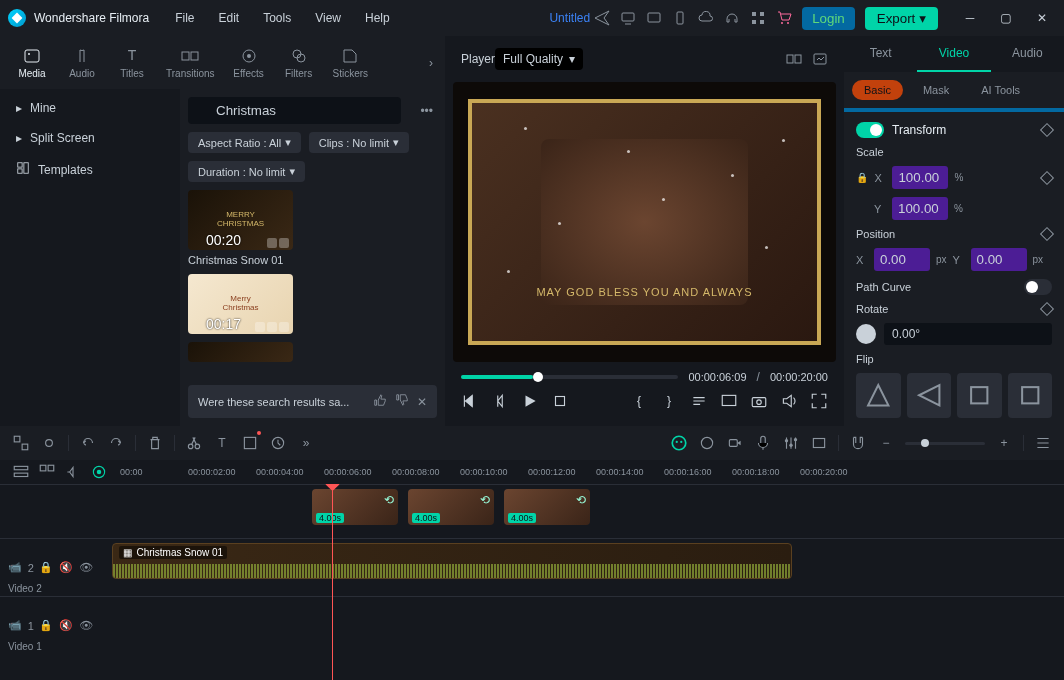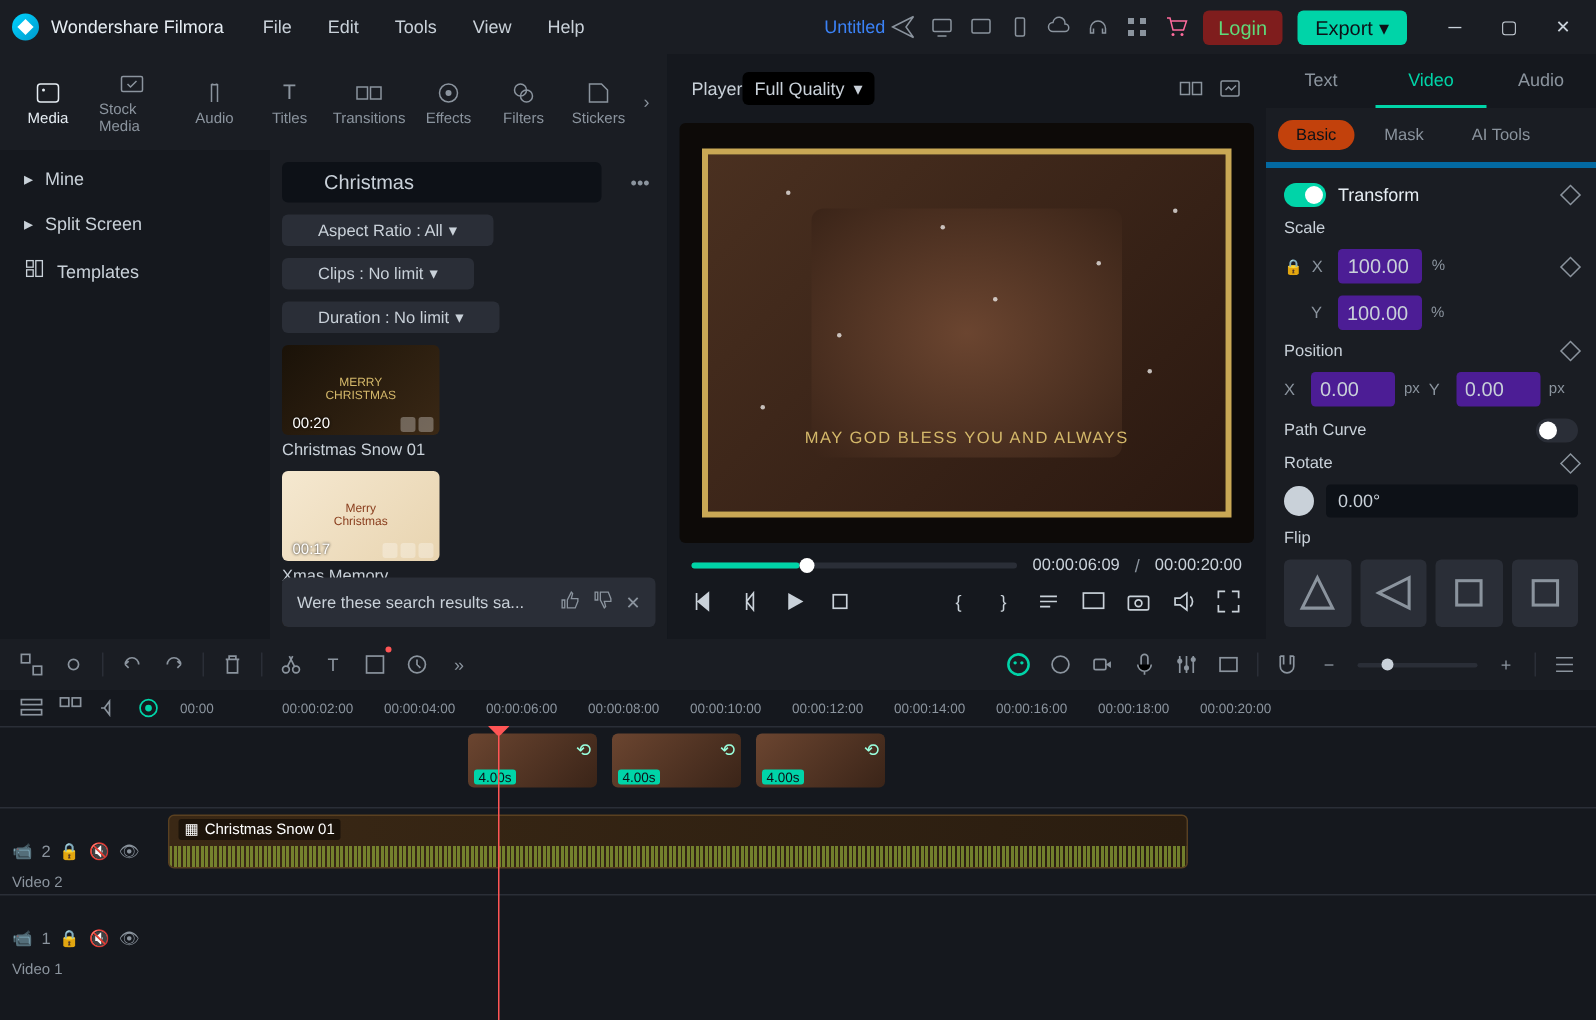--- a/index.html
+++ b/index.html
@@ -4,21 +4,21 @@
 <style>
 * { margin: 0; padding: 0; box-sizing: border-box; font-family: -apple-system, BlinkMacSystemFont, "Segoe UI", sans-serif; }
 body { background: #0d1117; color: #c9d1d9; font-size: 12px; width: 1064px; height: 680px; overflow: hidden; }
 .titlebar { height: 36px; background: #1a1d23; display: flex; align-items: center; padding: 0 8px; gap: 4px; }
 .logo { width: 18px; height: 18px; border-radius: 50%; background: linear-gradient(135deg, #00d4ff, #0099cc); display: inline-flex; align-items: center; justify-content: center; margin-right: 4px; }
 .app-name { font-weight: 500; color: #e6edf3; margin-right: 12px; }
 .menu-item { padding: 4px 10px; color: #c9d1d9; cursor: pointer; border-radius: 3px; }
 .titlebar-center { flex: 1; text-align: right; color: #3b82f6; }
 .titlebar-right { display: flex; align-items: center; gap: 10px; }
 .tb-icon { width: 16px; height: 16px; color: #8b949e; cursor: pointer; display: inline-flex; align-items: center; justify-content: center; }
-.login-btn { background: #7f1d1d; color: #5fd97a; padding: 4px 10px; border-radius: 4px; border: none; cursor: pointer; }
+.login-btn { background: #0369a1; color: #5fd97a; padding: 4px 10px; border-radius: 4px; border: none; cursor: pointer; }
 .export-btn { background: #00d4a8; color: #0d1117; padding: 4px 12px; border-radius: 4px; border: none; cursor: pointer; font-weight: 500; display: inline-flex; align-items: center; gap: 4px; }
 .win-controls { display: flex; gap: 8px; margin-left: 8px; }
 .win-btn { width: 28px; height: 28px; display: flex; align-items: center; justify-content: center; color: #c9d1d9; cursor: pointer; }
 
 .main-area { display: flex; height: 390px; }
 .left-panel { width: 445px; background: #15181e; display: flex; flex-direction: column; }
 .tabs-row { display: flex; align-items: center; padding: 6px 8px; gap: 2px; background: #1a1d23; }
 .tab-item { display: flex; flex-direction: column; align-items: center; padding: 4px 8px; cursor: pointer; color: #8b949e; gap: 2px; min-width: 48px; }
 .tab-item.active { color: #e6edf3; }
 .tab-icon { width: 20px; height: 20px; display: flex; align-items: center; justify-content: center; }
@@ -28,27 +28,27 @@
 .left-body { display: flex; flex: 1; overflow: hidden; }
 .sidebar { width: 180px; background: #15181e; padding: 4px 0; }
 .sidebar-item { display: flex; align-items: center; padding: 8px 16px; color: #c9d1d9; cursor: pointer; gap: 8px; }
 .content-area { flex: 1; background: #1a1d23; display: flex; flex-direction: column; padding: 8px; gap: 8px; overflow: hidden; position: relative; }
 .search-row { display: flex; align-items: center; gap: 8px; }
 .search-box { flex: 1; background: #0d1117; border: none; padding: 6px 8px 6px 28px; color: #c9d1d9; border-radius: 4px; position: relative; }
 .search-wrap { position: relative; flex: 1; }
 .search-icon { position: absolute; left: 8px; top: 50%; transform: translateY(-50%); color: #8b949e; }
 .more-icon { color: #8b949e; cursor: pointer; padding: 4px; }
 .filter-row { display: flex; gap: 8px; flex-wrap: wrap; }
-.filter-chip { background: #2a2e37; padding: 4px 24px; border-radius: 4px; color: #c9d1d9; cursor: pointer; display: inline-flex; align-items: center; gap: 4px; font-size: 11px; }
+.filter-chip { background: #2a2e37; padding: 4px 10px; border-radius: 4px; color: #c9d1d9; cursor: pointer; display: inline-flex; align-items: center; gap: 4px; font-size: 11px; }
 .thumb-grid { display: flex; flex-direction: column; gap: 8px; overflow-y: auto; }
 .thumb-item { cursor: pointer; }
 .thumb-img { width: 105px; height: 60px; background: #2a2e37; border-radius: 4px; position: relative; overflow: hidden; }
 .thumb-img.snow { background: linear-gradient(135deg, #1a1208, #3a2815); }
 .thumb-img.xmas { background: linear-gradient(135deg, #f5e8d0, #e8d4b0); }
-.thumb-time { position: absolute; bottom: 2px; left: 7px; font-size: 10px; color: #fff; text-shadow: 0 0 2px #000; }
+.thumb-time { position: absolute; bottom: 2px; left: 18px; font-size: 14px; color: #fff; text-shadow: 0 0 2px #000; }
 .thumb-ico { position: absolute; bottom: 2px; right: 4px; display: flex; gap: 2px; }
 .thumb-ico span { width: 10px; height: 10px; background: rgba(255,255,255,0.3); border-radius: 2px; }
 .thumb-label { font-size: 11px; color: #c9d1d9; margin-top: 4px; }
 .feedback-bar { background: #2a2e37; padding: 8px 10px; border-radius: 4px; display: flex; align-items: center; gap: 8px; position: absolute; bottom: 8px; left: 8px; right: 8px; }
 .feedback-text { flex: 1; font-size: 11px; color: #c9d1d9; }
 .fb-icon { color: #8b949e; cursor: pointer; }
 
 .center-panel { flex: 1; background: #15181e; display: flex; flex-direction: column; padding: 8px; }
 .player-header { display: flex; align-items: center; padding: 4px 8px; }
 .player-label { color: #c9d1d9; }
@@ -207,29 +207,20 @@
             <svg viewBox="0 0 20 20">
               <rect x="3" y="4" width="14" height="12" rx="2" fill="none" stroke="currentColor"></rect>
               <circle cx="7" cy="8" r="1" fill="currentColor"></circle>
             </svg>
           </span>
           <span class="tab-label">Media</span>
         </div>
       <div class="tab-item">
           <span class="tab-icon">
             <svg viewBox="0 0 20 20">
-              <rect x="3" y="5" width="14" height="10" rx="1" fill="none" stroke="currentColor"></rect>
-              <path d="M7 10l2 2 4-4" fill="none" stroke="currentColor"></path>
-            </svg>
-          </span>
-          <span class="tab-label">Stock Media</span>
-        </div>
-      <div class="tab-item">
-          <span class="tab-icon">
-            <svg viewBox="0 0 20 20">
               <path d="M8 4v12M12 4v12M8 4a4 4 0 004 0" fill="none" stroke="currentColor"></path>
             </svg>
           </span>
           <span class="tab-label">Audio</span>
         </div>
       <div class="tab-item">
           <span class="tab-icon">
             <svg viewBox="0 0 20 20">
               <text x="10" y="14" text-anchor="middle" font-size="14" fill="currentColor">T</text>
             </svg>
@@ -328,21 +319,20 @@
             <div class="thumb-img xmas">
               <div class="merry-text" style="color:#8b4020">Merry
 Christmas</div>
               <span class="thumb-time">00:17</span>
               <div class="thumb-ico">
                   <span></span>
                   <span></span>
                   <span></span>
                 </div>
             </div>
-            <div class="thumb-label">Xmas Memory</div>
           </div>
           <div class="thumb-item">
             <div class="thumb-img snow" style="height:20px"></div>
           </div>
         </div>
         <div class="feedback-bar">
           <span class="feedback-text">Were these search results sa...</span>
           <span class="fb-icon"><svg width="14" height="14" viewBox="0 0 16 16">
                 <path d="M2 8h2v6H2zM6 14V8l3-6 1 1-1 4h5v2l-2 5z" fill="none" stroke="currentColor"></path>
               </svg></span>

